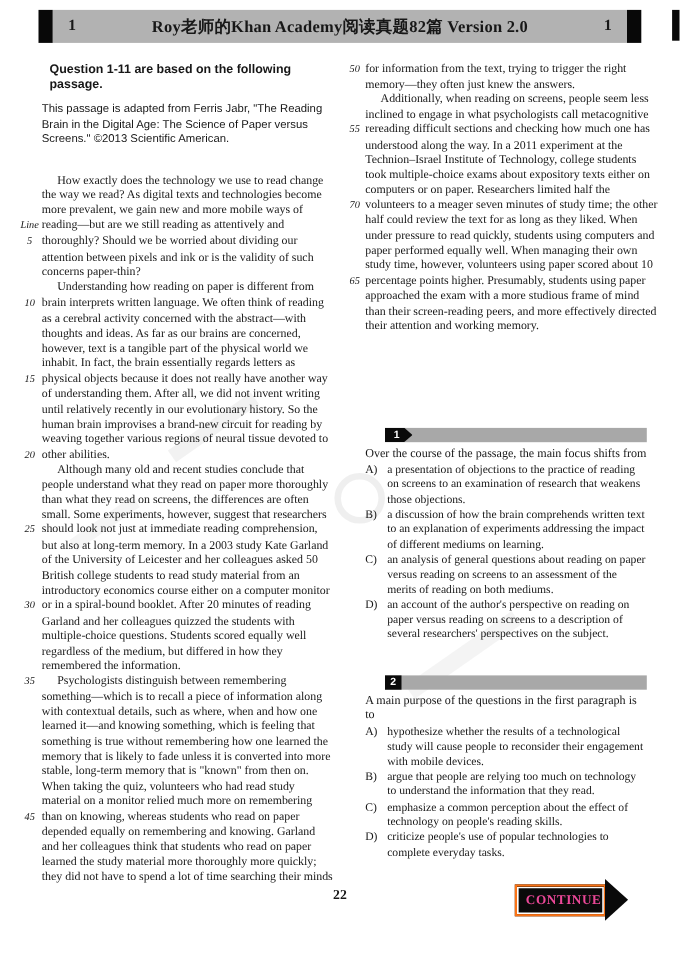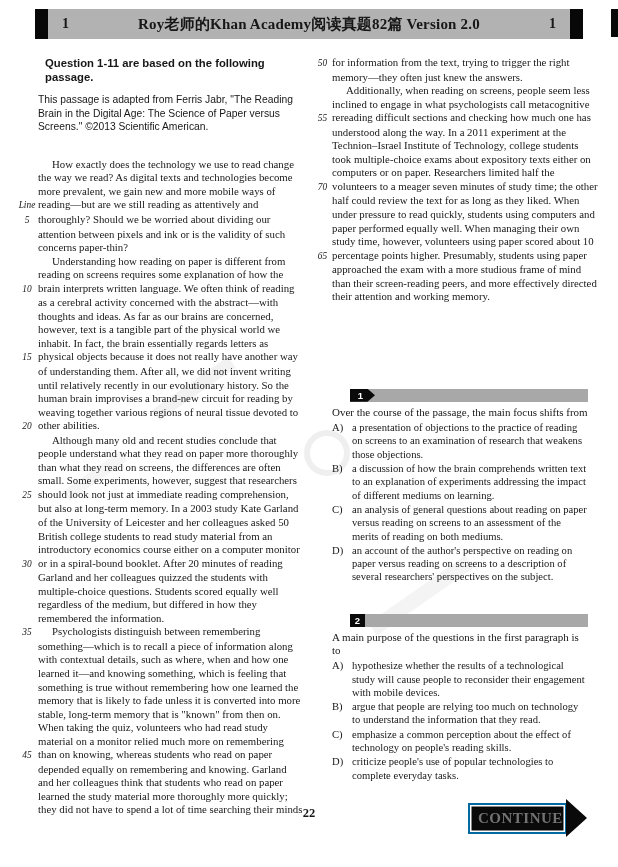--- a/index.html
+++ b/index.html
@@ -51,22 +51,22 @@
   .q-num.arrow{width:21px;clip-path:polygon(0 0,70% 0,100% 50%,70% 100%,0 100%);padding-right:4px;}
   .q-stem{font-size:11px;line-height:13.3px;margin-bottom:2px;}
   .choice{display:flex;font-size:10.6px;line-height:13.3px;margin-bottom:1px;}
   .c-label{flex:none;width:20px;}
   .c-text{flex:1;}
 
   
   .footer-pagenum{position:absolute;top:806px;left:0;width:618px;text-align:center;
                   font-weight:bold;font-size:12.5px;}
   .continue{position:absolute;top:799px;left:468px;display:flex;align-items:center;}
-  .continue-bar{background:#0a0a0a;color:#737373;font-weight:bold;font-size:15px;
-                letter-spacing:0.5px;padding:5px 2px 5px 8px;border:2px solid #0369a1;
+  .continue-bar{background:#0a0a0a;color:#ec4899;font-weight:bold;font-size:12px;
+                letter-spacing:0.5px;padding:5px 2px 5px 8px;border:2px solid #f97316;
                 box-shadow:inset 0 0 0 1.5px #ffffff;}
   .continue-head{width:0;height:0;border-top:19px solid transparent;border-bottom:19px solid transparent;
                  border-left:21px solid #0a0a0a;margin-left:-1px;}
 </style>
 </head>
 <body>
 
 <div class="page">
 
   <div class="hdr-block l"></div>
@@ -114,21 +114,20 @@
         <div class="pline">
           <span class="lnum"></span>
           <span class="ltext">concerns paper-thin?</span>
         </div>
         <div class="pline">
           <span class="lnum"></span>
           <span class="ltext ind">Understanding how reading on paper is different from</span>
         </div>
         <div class="pline">
           <span class="lnum"></span>
-          <span class="ltext">reading on screens requires some explanation of how the</span>
         </div>
         <div class="pline">
           <span class="lnum">10</span>
           <span class="ltext">brain interprets written language. We often think of reading</span>
         </div>
         <div class="pline">
           <span class="lnum"></span>
           <span class="ltext">as a cerebral activity concerned with the abstract—with</span>
         </div>
         <div class="pline">

